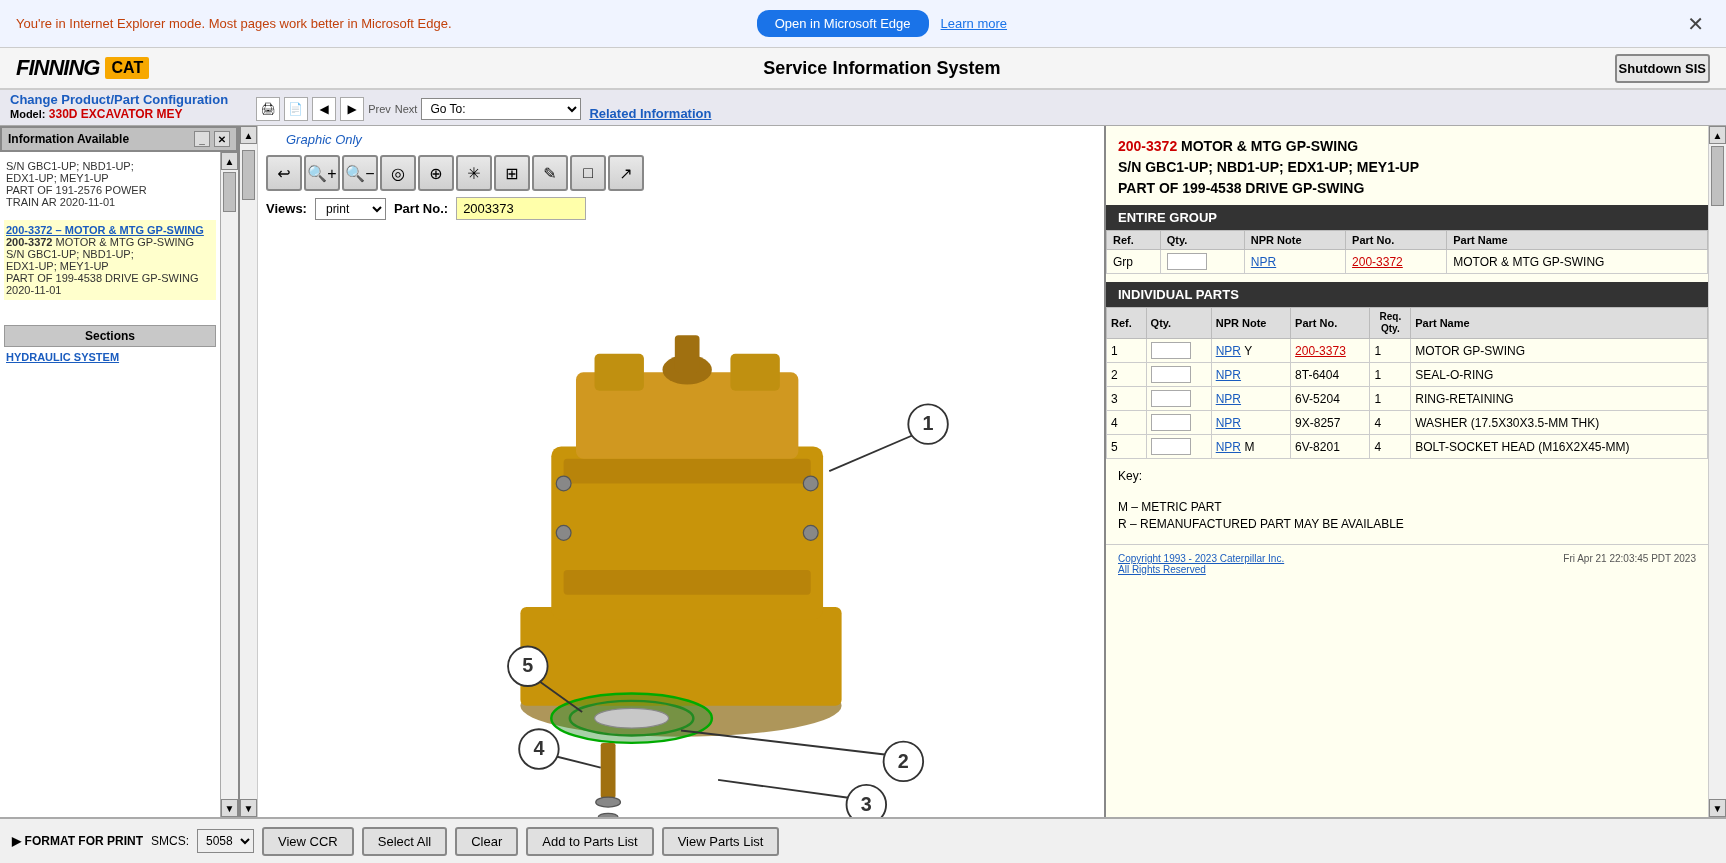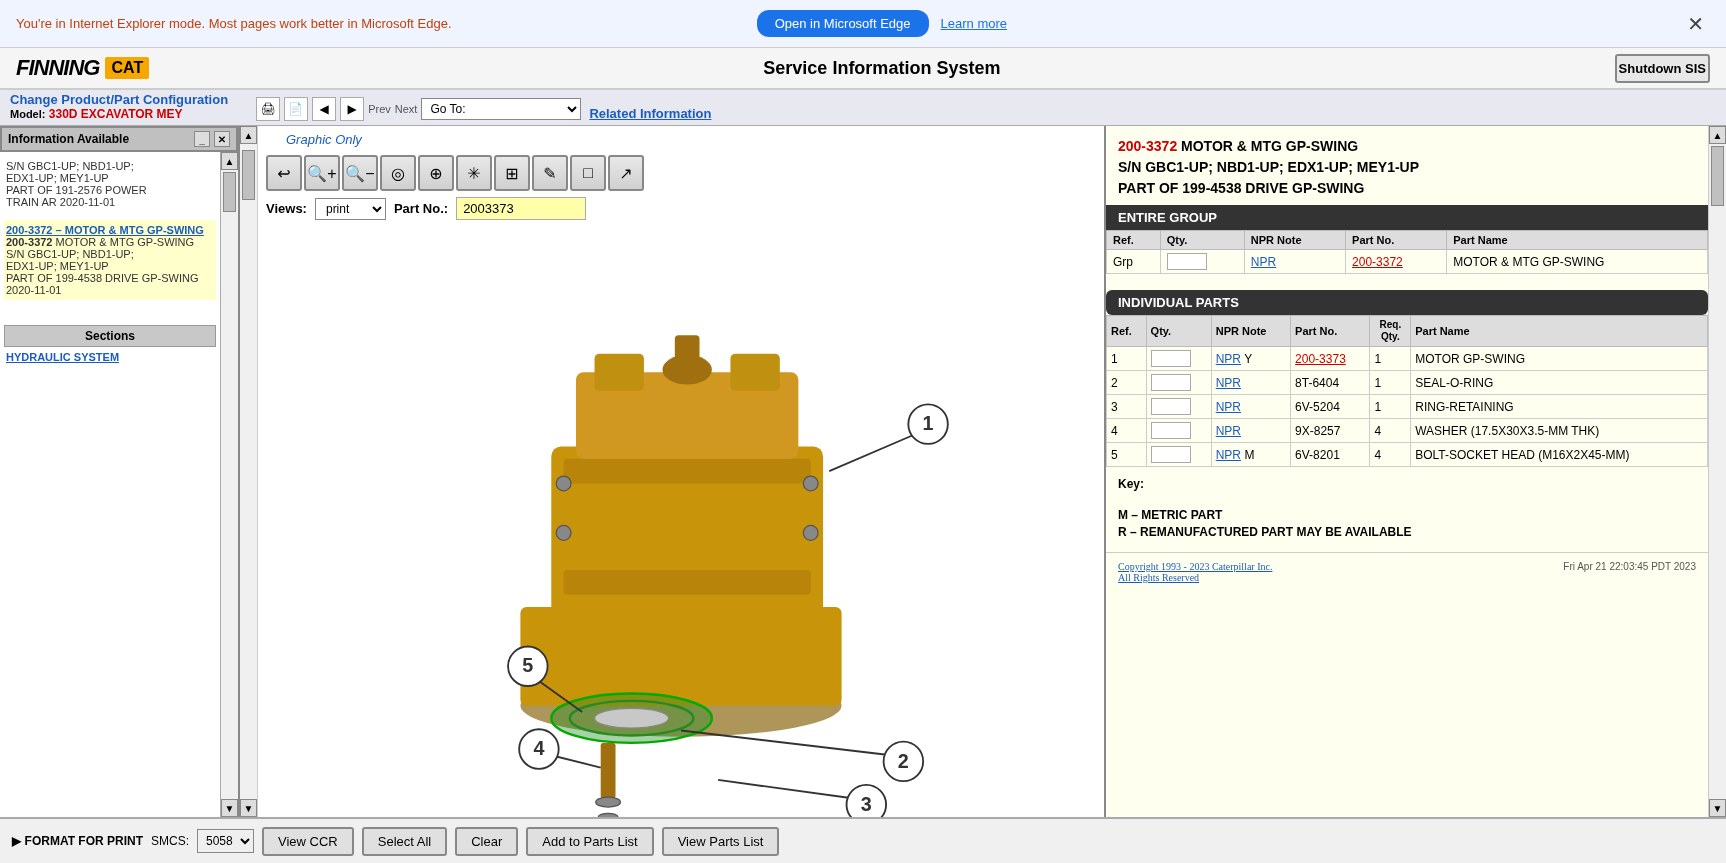--- a/index.html
+++ b/index.html
@@ -219,28 +219,28 @@
       padding: 3px 6px;
       vertical-align: middle;
     }
     .parts-table td input[type=text] {
       width: 40px;
       border: 1px solid #aaa;
       background: #fff;
     }
     .parts-table td a { color: #cc0000; text-decoration: underline; cursor: pointer; }
     .parts-table td .npr-link { color: #1a5cbf; text-decoration: underline; cursor: pointer; }
-    .individual-parts-header { background: #333; color: #fff; padding: 5px 12px; font-size: 13px; font-weight: bold; margin-top: 16px; border-radius: 6px; }
+    .individual-parts-header { background: #333; color: #fff; padding: 5px 12px; font-size: 13px; font-weight: bold; margin-top: 8px; }
     .ind-table th { font-size: 11px; background: #ddd; border: 1px solid #bbb; padding: 3px 4px; }
     .ind-table td { border: 1px solid #ccc; padding: 3px 4px; font-size: 12px; }
 
     #key-section { padding: 10px 12px; font-size: 12px; }
-    #key-section p { margin-bottom: 3px; font-weight: bold; }
+    #key-section p { margin-bottom: 3px; }
     #copyright-area { padding: 8px 12px; font-size: 10px; color: #555; border-top: 1px solid #ccc; display: flex; justify-content: space-between; }
-    #copyright-area a { color: #1a5cbf; text-decoration: underline; font-family: Liberation Serif, serif; }
+    #copyright-area a { color: #1a5cbf; text-decoration: underline; }
 
     
     #bottom-bar {
       height: 46px;
       background: #f0f0f0;
       border-top: 2px solid #aaa;
       display: flex;
       align-items: center;
       padding: 16px 12px;
       gap: 8px;

